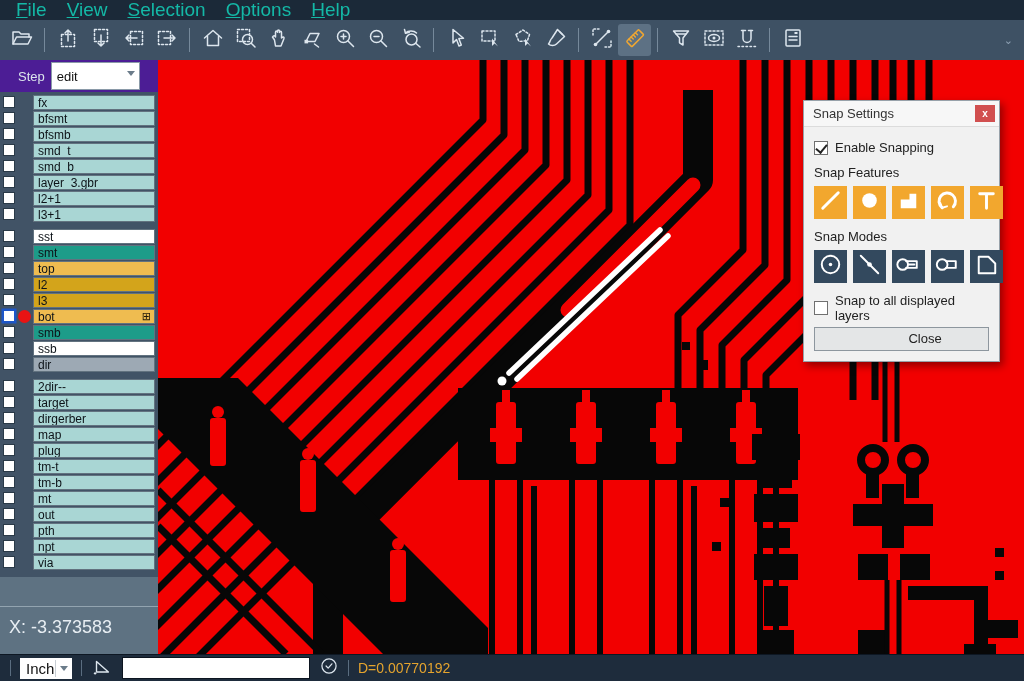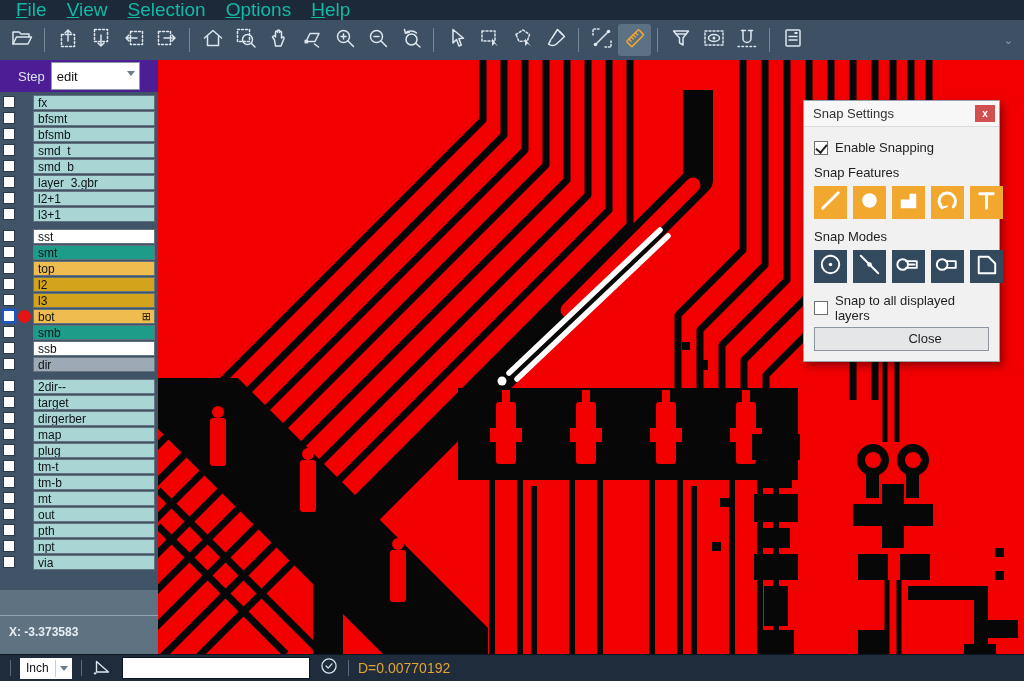--- a/index.html
+++ b/index.html
@@ -24,38 +24,38 @@
   
   .main { flex:1 1 auto; display:flex; min-height:0; }
 
   
   .sidebar { width:158px; flex:0 0 auto; background:#5e7282; display:flex; flex-direction:column; }
   .step-row { height:32px; background:#4c1d95; display:flex; align-items:center; padding:0 18px; gap:6px; flex:0 0 auto;text-align:right; }
   .step-label { color:#dbe4ec; font-size:13px; }
   .step-select { flex:1; height:28px; background:#fff; border:1px solid #8a9aa8; display:flex; align-items:center; font-size:13px; color:#111; padding-left:5px; position:relative; }
   .step-select .chev { position:absolute; right:4px; top:8px; width:0; height:0; border-left:4px solid transparent; border-right:4px solid transparent; border-top:5px solid #6b7c8a; }
 
-  .layer-list { background:#41546680; background:#415366; padding:3px 0 19px 0; }
+  .layer-list { background:#41546680; background:#415366; padding:3px 0 6px 0; }
   .layer-row { height:15px; margin-bottom:1px; position:relative; }
   .layer-check { position:absolute; left:3px; top:1px; width:12px; height:12px; background:#fff; border:1.5px solid #2a3a48; }
   .layer-row.selected .layer-check { border-color:#1d56c8; box-shadow:0 0 0 1.5px #1d56c8; }
   .layer-dot { display:none; position:absolute; left:18px; top:1px; width:13px; height:13px; border-radius:50%; background:#e81313; }
   .layer-row.selected .layer-dot { display:block; }
   .layer-name { position:absolute; left:33px; right:3px; top:0; bottom:0; font-size:12px; line-height:15px; color:#0d1318; padding-left:4px; border:1px solid #62727f; overflow:hidden; white-space:nowrap; }
   .layer-grid { display:none; position:absolute; right:7px; top:0; font-size:11px; line-height:15px; color:#22190a; }
   .layer-row.hasgrid .layer-grid { display:block; }
   .layer-sep { height:6px; }
   .c-teal  { background:#a9d6d4; }
   .c-white { background:#ffffff; }
   .c-green { background:#1d9c89; }
   .c-amber { background:#efbc50; }
   .c-gold  { background:#d3a41b; }
   .c-gray  { background:#9da9b4; }
 
-  .coords { margin-top:auto; border-top:1px solid #93a4b0; padding:7px 9px 12px; color:#e8eef3; font-size:12px; line-height:1.55; flex:0 0 auto;font-weight:bold; }
+  .coords { margin-top:auto; border-top:1px solid #93a4b0; padding:7px 9px 12px; color:#e8eef3; font-size:18px; line-height:1.55; flex:0 0 auto; }
 
   
   .canvas { flex:1 1 auto; position:relative; min-width:0; background:#f20000;border-radius:30px; }
   .canvas > svg.art { position:absolute; inset:0; display:block; }
 
   
   .dialog { position:absolute; left:645px; top:40px; width:197px; background:#f1f1f1; border:1px solid #98a2aa; box-shadow:3px 4px 8px rgba(0,0,0,.4); color:#222; }
   .dialog-title { height:26px; background:#f7f7f7; border-bottom:1px solid #dcdcdc; display:flex; align-items:center; justify-content:space-between; padding:0 4px 0 9px; }
   .dialog-title-text { font-size:13px; color:#333; }
   .dialog-close { width:20px; height:17px; background:#d14f4f; color:#fff; font-size:10px; font-weight:bold; display:flex; align-items:center; justify-content:center; cursor:default; }
@@ -68,21 +68,21 @@
   .snap-grid { display:flex; gap:6px; margin-bottom:10px; }
   .snap-btn { width:33px; height:33px; display:flex; align-items:center; justify-content:center; }
   .snap-btn.feature { background:#f2a72e; }
   .snap-btn.mode { background:#33495e; }
   .snap-btn svg { stroke:#fff; fill:none; stroke-width:2; stroke-linecap:round; stroke-linejoin:round; }
   .dlg-close-btn { width:100%; height:24px; background:#e4e6e7; border:1px solid #8d969e; font-size:13px; color:#222; text-align:center; line-height:22px; margin-top:4px; cursor:default;padding-left:47px; }
 
   
   .statusbar { height:27px; background:#1e2c3c; border-top:1px solid #0d1723; display:flex; align-items:center; padding:0 10px; gap:9px; flex:0 0 auto; }
   .ssep { width:1px; height:16px; background:#5a6d80; }
-  .unit-select { width:52px; height:21px; background:#fff; display:flex; align-items:center; font-size:12px; color:#111; padding-left:6px; position:relative; }
+  .unit-select { width:52px; height:21px; background:#fff; display:flex; align-items:center; font-size:15px; color:#111; padding-left:6px; position:relative; }
   .unit-select .chev { position:absolute; right:4px; top:8px; width:0; height:0; border-left:4px solid transparent; border-right:4px solid transparent; border-top:5px solid #6b7c8a; }
   .unit-select .cdiv { position:absolute; right:16px; top:2px; bottom:2px; width:1px; background:#c8ced4; }
   .angle-icon svg, .sync-icon svg { stroke:#dde6ee; fill:none; stroke-width:1.5; stroke-linecap:round; stroke-linejoin:round; }
   .cmd-input { width:188px; height:22px; border:1px solid #0c1520; background:#fff; font-size:12px; padding:0 5px; font-family:"Liberation Sans",sans-serif; }
   .distance { color:#e5a42e; font-size:14px; }
 </style>
 </head>
 <body>
 
 <div class="window">

